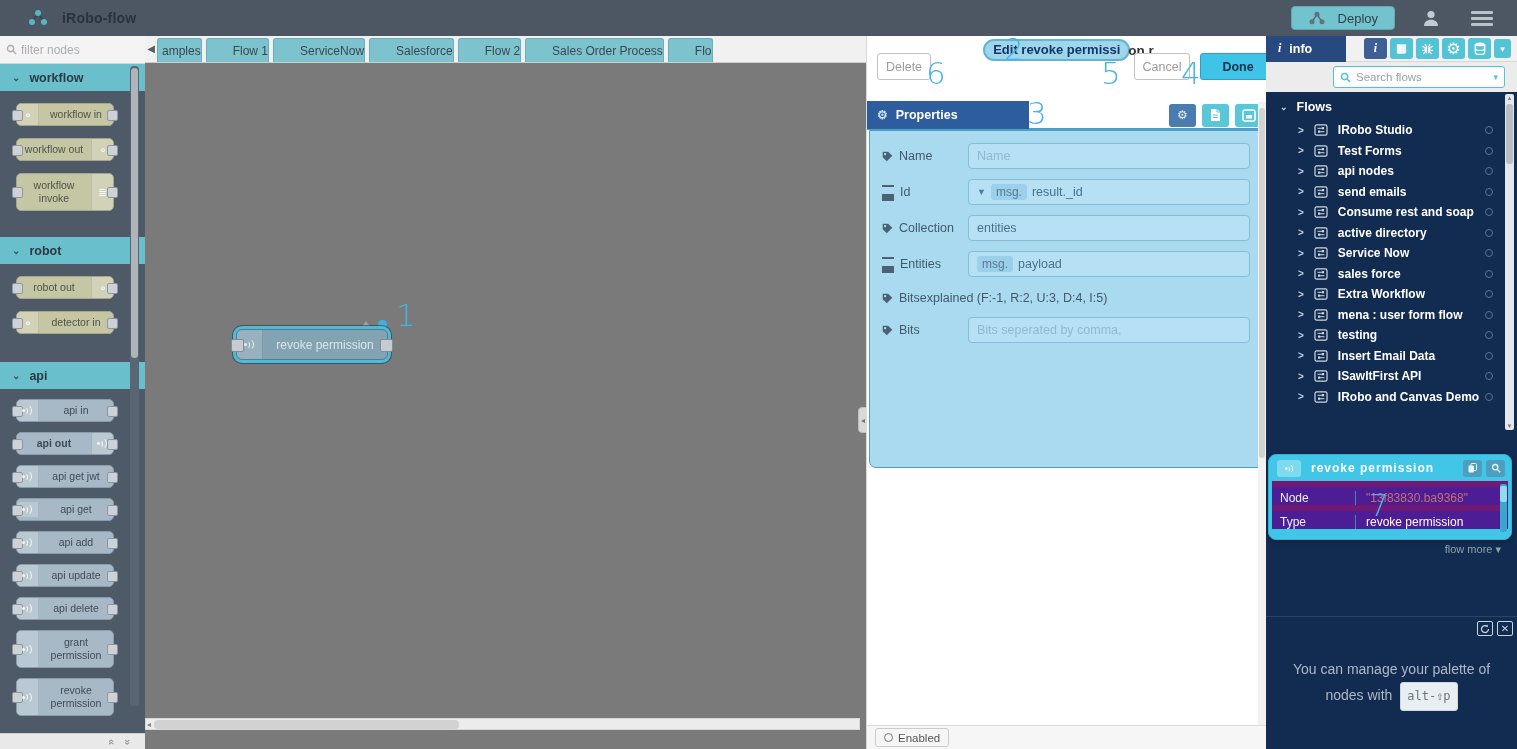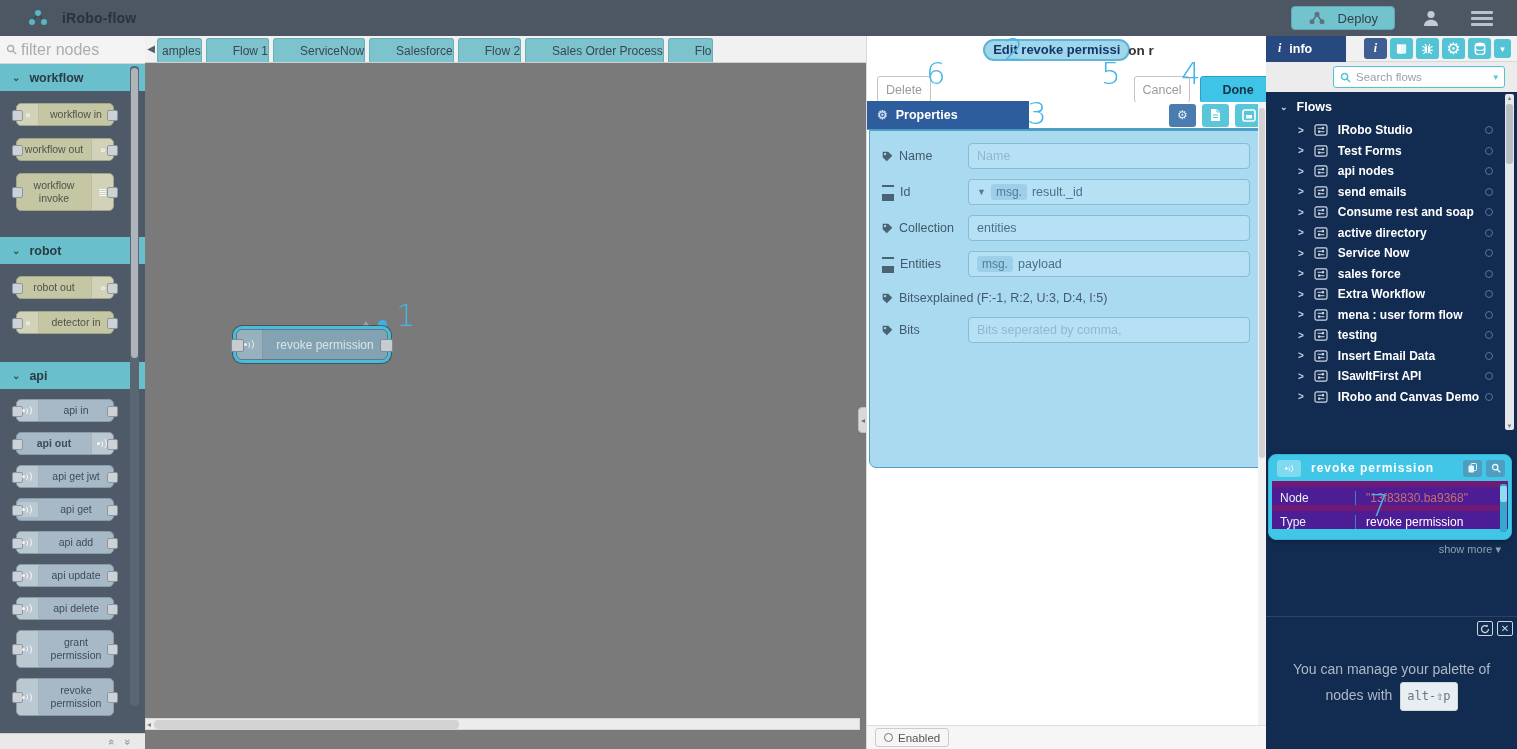--- a/index.html
+++ b/index.html
@@ -16,21 +16,21 @@
   .deploy{display:flex;align-items:center;gap:12px;background:#72c3cd;border:1px solid #5eaab4;border-radius:4px;height:24px;padding:0 16px;margin-right:26px;cursor:pointer;}
   .deploy .dtxt{font-size:13px;color:#33414c;}
   .user-ic{margin-right:30px;cursor:pointer;}
   .menu-ic{width:22px;margin-right:24px;cursor:pointer;}
   .menu-ic div{height:3px;background:#b9c1c9;margin:3px 0;border-radius:1px;}
 
   
   .palette{position:absolute;left:0;top:36px;width:145px;height:697px;background:#4e5a68;}
   .pal-filter{position:relative;height:28px;background:#f4f4f4;border-bottom:1px solid #d4d4d4;display:flex;align-items:center;}
   .pal-filter svg{margin:0 4px 0 6px;}
-  .pal-filter input{border:none;outline:none;background:transparent;width:100px;font-size:16px;color:#737373;}
+  .pal-filter input{border:none;outline:none;background:transparent;width:100px;font-size:12px;color:#737373;}
   .pal-filter input::placeholder{color:#a9adb2;}
   .pal-scroll{position:relative;height:669px;overflow:hidden;}
   .pal-track{position:absolute;right:6px;top:2px;width:9px;height:640px;background:#5b6673;border-radius:4px;}
   .pal-thumb{position:absolute;left:1px;top:2px;width:7px;height:290px;background:#aeb4ba;border-radius:4px;}
   .cat{height:27px;background:#69bfcb;color:#2c3a42;font-weight:bold;font-size:12.5px;display:flex;align-items:center;gap:9px;padding-left:12px;}
   .cat .chev{font-size:10px;color:#3c4e58;}
   .sec{position:relative;}
   .pnode{position:relative;width:98px;margin-left:16px;border-radius:5px;display:flex;align-items:stretch;font-size:10.5px;height:23px;cursor:grab;}
   .pnode.two{height:38px;}
   .sec-workflow .pnode,.sec-robot .pnode{background:#c5c6a4;border:1px solid #a3a687;color:#4e5448;}
@@ -73,21 +73,21 @@
   .hscroll{position:absolute;left:0;bottom:4px;width:715px;height:12px;background:#ececec;border:1px solid #d8d8d8;}
   .hthumb{position:absolute;left:8px;top:1px;width:305px;height:9px;background:#d2d2d2;border-radius:4px;}
   .hscroll .arr{position:absolute;left:1px;top:0;color:#7c8288;font-size:8px;line-height:11px;}
   .tray-handle{position:absolute;right:-2px;top:344px;width:10px;height:26px;background:#d9d9d9;border:1px solid #bdbdbd;border-radius:4px 0 0 4px;display:flex;align-items:center;justify-content:center;font-size:8px;color:#6d747a;cursor:pointer;}
 
   
   .tray{position:absolute;left:866px;top:36px;width:400px;height:713px;background:#fff;border-left:1px solid #d9d9d9;}
   .tray-title{position:absolute;left:0;top:0;width:100%;height:28px;display:flex;align-items:center;padding-left:4px;justify-content:center;}
   .title-bubble{background:#9fd6ea;border:2px solid #5fb4d8;border-radius:11px;padding:1px 8px 2px 8px;font-size:13px;font-weight:bold;color:#14356b;white-space:nowrap;}
   .title-rest{font-size:13.5px;font-weight:bold;color:#333;margin-left:-2px;}
-  .tray-btns{position:absolute;left:0;top:35px;width:100%;height:38px;padding-left:28px;}
+  .tray-btns{position:absolute;left:0;top:12px;width:100%;height:38px;padding-left:28px;}
   .btn{position:absolute;height:27px;background:#fff;border:1px solid #c3c3c3;border-radius:3px;font-size:12.5px;color:#9b9b9b;display:flex;align-items:center;justify-content:center;cursor:pointer;}
   .btn-delete{left:10px;top:5px;width:54px;}
   .btn-cancel{left:267px;top:5px;width:56px;}
   .btn-done{left:333px;top:5px;width:76px;background:#3fc3e6;border:1px solid #2b9fc6;color:#16324a;font-weight:bold;}
   .props-bar{position:absolute;left:0;top:66px;width:100%;height:28px;background:#fff;border-bottom:2px solid #4e9fc6;display:flex;align-items:center;}
   .props-tab{width:162px;height:28px;background:#2e5d9d;color:#fff;font-size:12.5px;font-weight:bold;display:flex;align-items:center;gap:8px;padding-left:10px;}
   .props-tab .gear{font-size:12px;color:#cfe0f2;}
   .props-icons{margin-left:auto;display:flex;gap:6px;padding-right:4px;}
   .ptile{width:27px;height:23px;border-radius:3px;display:flex;align-items:center;justify-content:center;cursor:pointer;}
   .ptile.dark{background:#4a7cb0;color:#e8f0f8;font-size:12px;}
@@ -827,21 +827,21 @@
             <span class="v red">"13f83830.ba9368"</span>
           </div>
           <div class="ni-row">
             <span class="k">Type</span>
             <span class="v">revoke permission</span>
           </div>
         </div>
         <div class="ni-sb">
             <div></div>
           </div>
-        <div class="show-more"><span>show more</span> ▾</div>
+        <div class="show-more"><span>flow more</span> ▾</div>
       </div>
     </div>
 
     <div class="rb-bottom">
       <div class="rb-tools">
         <span class="tool">
           <svg width="10" height="10" viewBox="0 0 12 12">
             <path d="M10.2 6a4.2 4.2 0 1 1-1.3-3" fill="none" stroke="#cdd6df" stroke-width="1.5"></path>
             <path d="M9.2 0.6v2.8H6.4z" fill="#cdd6df"></path>
           </svg>

